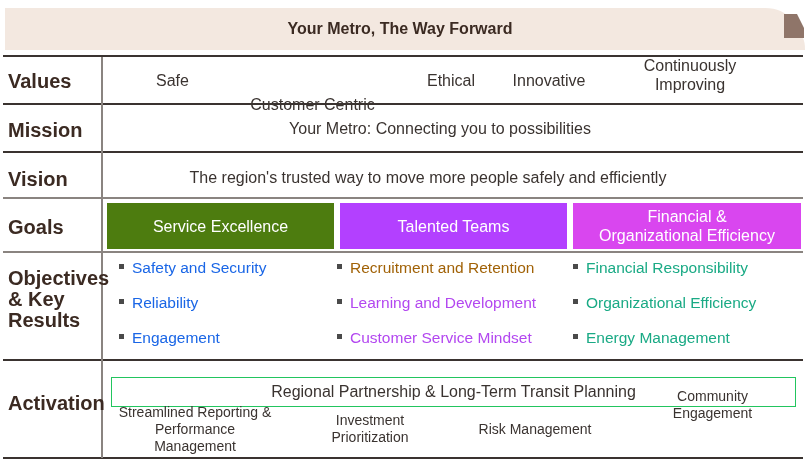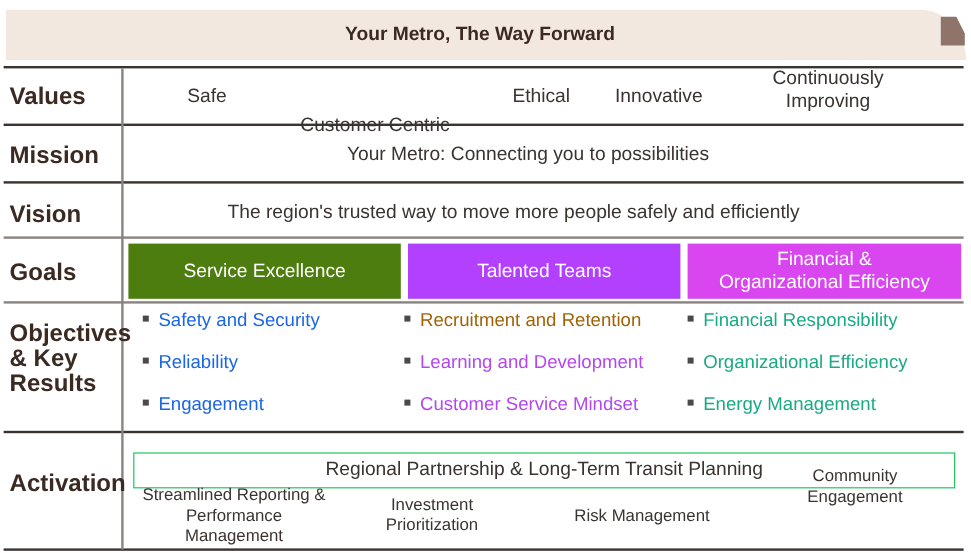--- a/index.html
+++ b/index.html
@@ -86,21 +86,21 @@
 <div class="obj" style="left:573px; top:329px; color:#1aaa85;"><span class="bullet"></span><span>Energy Management</span></div>
 
 <div class="row-label" style="top:394px;">Activation</div>
 <div class="activation-box">Regional Partnership &amp; Long-Term Transit Planning</div>
 
 <div class="act-item" style="left:110px; top:404px; width:170px;">
   <div>Streamlined Reporting &amp;</div>
   <div>Performance</div>
   <div>Management</div>
 </div>
-<div class="act-item" style="left:300px; top:412px; width:120px;">
+<div class="act-item" style="left:310px; top:412px; width:120px;">
   <div>Investment</div>
   <div>Prioritization</div>
 </div>
 <div class="act-item" style="left:465px; top:421px; width:140px;">
   <div>Risk Management</div>
 </div>
 <div class="act-item" style="left:650px; top:388px; width:125px;">
   <div>Community</div>
   <div>Engagement</div>
 </div>

